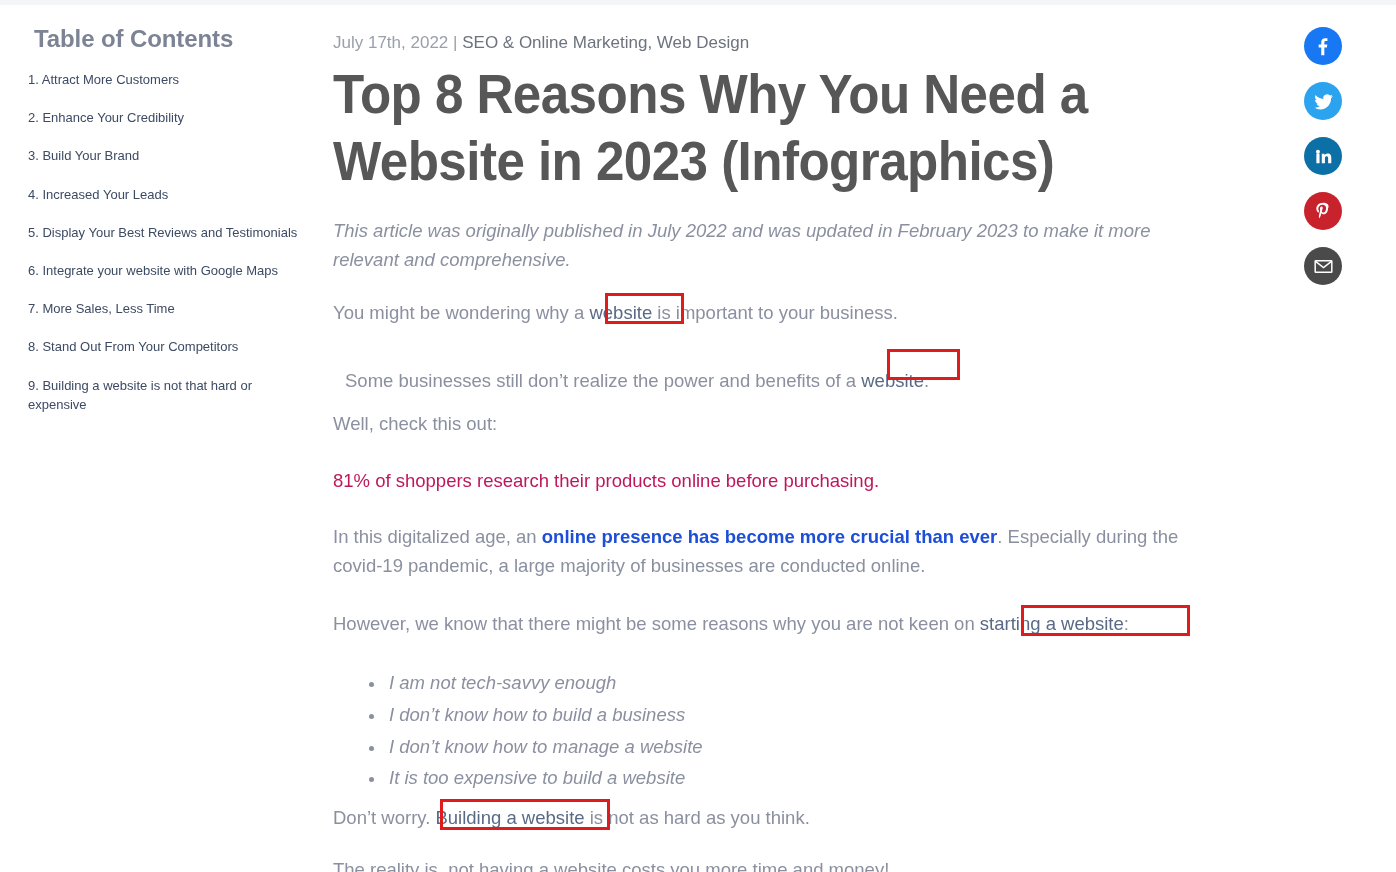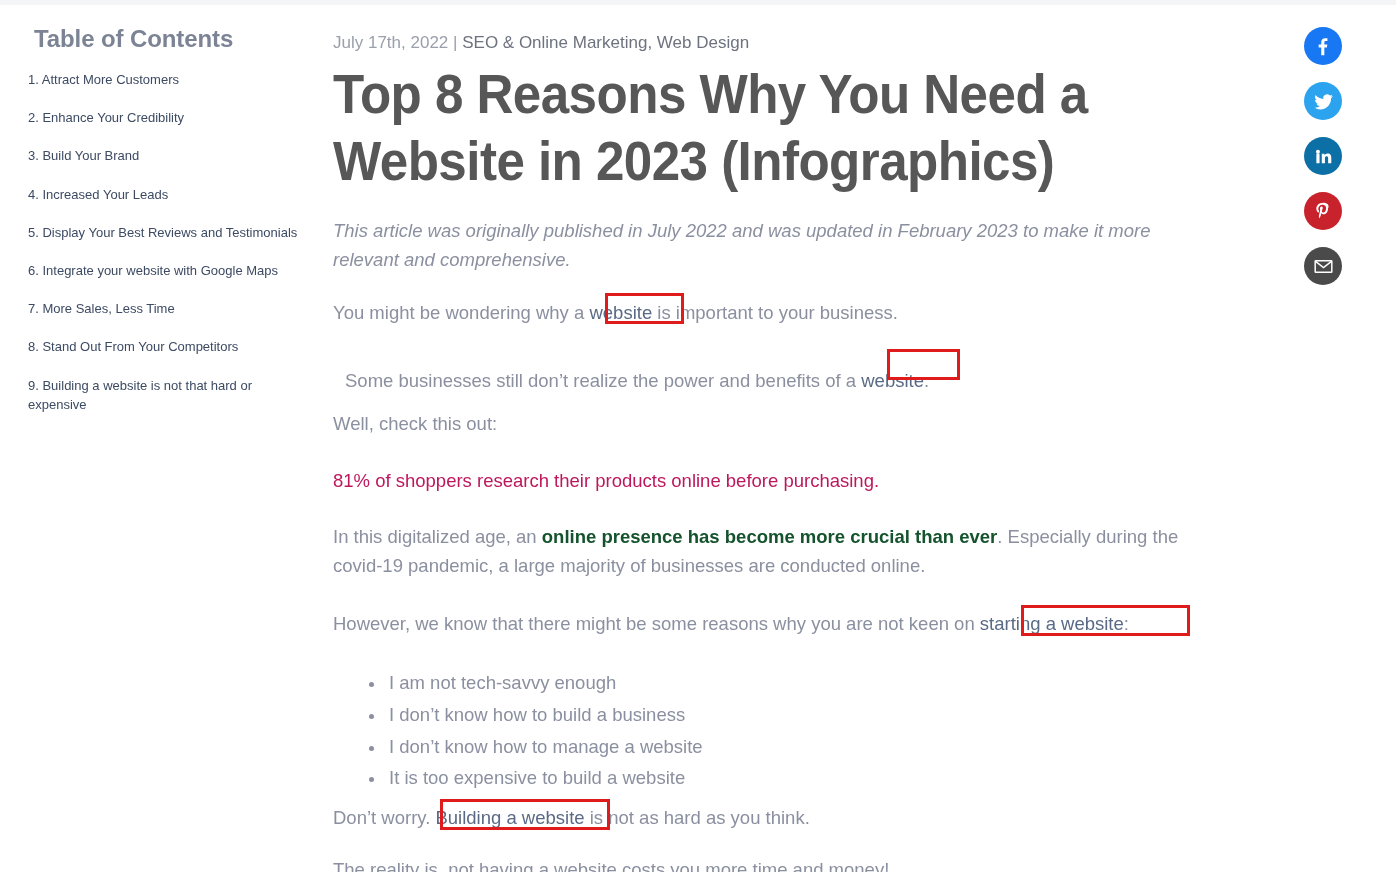--- a/index.html
+++ b/index.html
@@ -87,21 +87,21 @@
     font-size: 18.5px;
     line-height: 1.55;
     color: #8b90a0;
     margin: 24px 0 0 0;
   }
   .body-text.intro {
     font-style: italic;
     margin-top: 22px;
     width: 836px;
   }
-  .body-text strong { color: #14532d; font-weight: bold; }
+  .body-text strong { color: #1d4ed8; font-weight: bold; }
   .body-text.stat { color: #3c4a63; }
   .body-text a.inline-link {
     color: #5a6a86;
     text-decoration: none;
     cursor: pointer;
   }
   .body-text.stat a.inline-link { color: #be185d; margin-top: 38px; }
 
   .bullets {
     margin: 20px 0 0 0;
@@ -116,21 +116,21 @@
   }
   .bullets li::marker { color: #8b90a0; font-size: 15px; }
 
   
   .p-1 { position: absolute; top: 294px;  left: 0;  width: 880px; margin: 0; }
   .p-2 { position: absolute; top: 350px;  left: 0;  width: 880px; margin: 12px; }
   .p-3 { position: absolute; top: 405px;  left: 0;  width: 880px; margin: 0; }
   .p-4 { position: absolute; top: 462px;  left: 0;  width: 880px; margin: 0; }
   .p-5 { position: absolute; top: 518px;  left: 0;  width: 860px; margin: 0; }
   .p-6 { position: absolute; top: 605px;  left: 0;  width: 880px; margin: 0; }
-  .ul-1{ position: absolute; top: 662px;  left: 0;  width: 700px; margin: 0; }
+  .ul-1{ position: absolute; top: 662px;  left: 0;  width: 700px; margin: 0; font-style: italic; }
   .p-7 { position: absolute; top: 799px;  left: 0;  width: 880px; margin: 0; }
   .p-8 { position: absolute; top: 851px;  left: 0;  width: 880px; margin: 0; }
 
   
   .hl-box {
     position: absolute;
     border: 3px solid #e01b1b;
     pointer-events: none;
     z-index: 60;
   }

